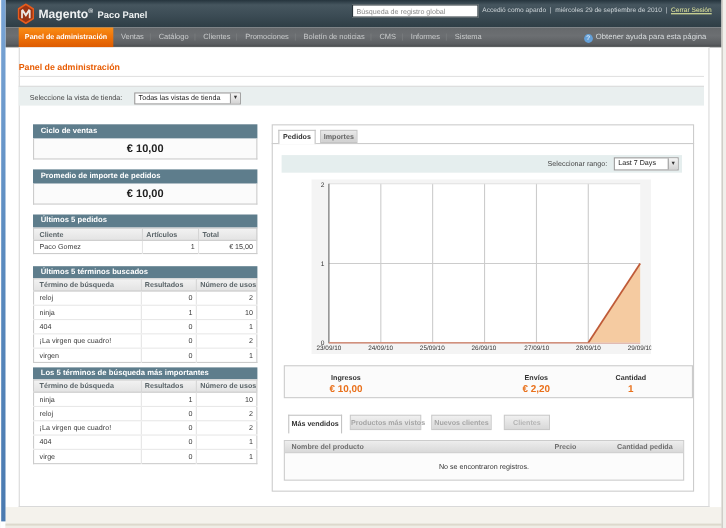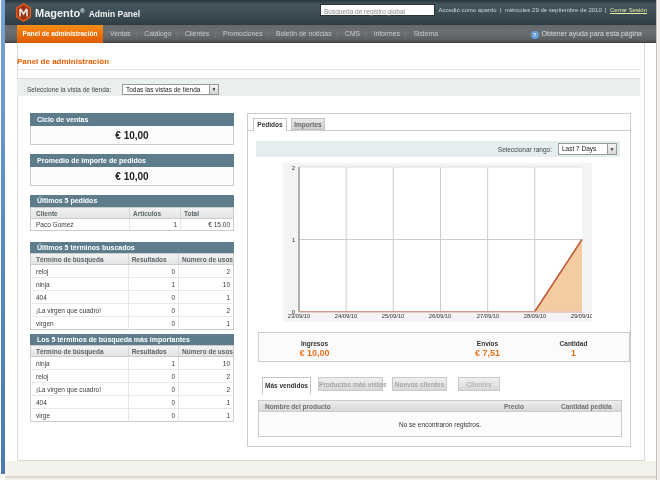--- a/index.html
+++ b/index.html
@@ -12,21 +12,21 @@
 
 <div class="abs" style="left:5px; top:0; width:651px; height:480px; background:#fff;">
 
   <div class="abs" style="left:0; top:0; width:651px; height:25px; background:linear-gradient(180deg,#25343d 0%,#46565f 18%,#3c4c55 55%,#2e3d45 100%);">
 
     <svg class="abs" style="left:11px; top:3px;" width="15" height="19" viewBox="0 0 15 19">
       <polygon points="7.5,0 15,4.7 15,14.3 7.5,19 0,14.3 0,4.7" fill="#e75c1d"></polygon>
       <polygon points="7.5,1.8 13.6,5.6 13.6,13.4 7.5,17.2 1.4,13.4 1.4,5.6" fill="#993413"></polygon>
       <polygon points="3.2,6.3 4.9,5.2 7.5,9.3 10.1,5.2 11.8,6.3 11.8,13.5 10.2,13.5 10.2,8.3 7.5,12.4 4.8,8.3 4.8,13.5 3.2,13.5" fill="#ece7e2"></polygon>
     </svg>
-    <div class="abs" style="left:30px; top:7px; font-size:11px; font-weight:bold; color:#eef1f2; white-space:nowrap;">Magento<span style="font-size:6px; vertical-align:4px;">®</span><span style="font-size:8.5px; margin-left:4px;">Admin Panel</span></div>
+    <div class="abs" style="left:30px; top:7px; font-size:11px; font-weight:bold; color:#eef1f2; white-space:nowrap;">Magento<span style="font-size:6px; vertical-align:4px;">®</span><span style="font-size:8.5px; margin-left:4px;">Paco Panel</span></div>
 
     <div class="abs" style="left:315px; top:4px; width:115px; height:12px; background:#fff; border:1px solid #263239;">
       <div style="font-size:6.5px; color:#888; padding:3px 0 0 3px;">Búsqueda de registro global</div>
     </div>
 
     <div class="abs" style="right:9px; top:7px; font-size:6px; color:#cdd4d8; text-align:right; white-space:nowrap;">Accedió como apardo&nbsp; | &nbsp;miércoles 29 de septiembre de 2010&nbsp; | &nbsp;<span style="color:#e8eda0; text-decoration:underline;">Cerrar Sesión</span></div>
   </div>
 
   <div class="abs" style="left:0; top:25px; width:651px; height:18px; background:linear-gradient(180deg,#66696c 0%,#6c6f72 45%,#5b5e61 88%,#4c4f52 100%); border-bottom:1px solid #3e4143;">
     <div class="abs" style="left:12px; top:0; width:86px; height:18px; background:linear-gradient(180deg,#f98d17 0%,#ee7208 50%,#dd5a00 100%); font-size:6.5px; font-weight:bold; color:#fff; line-height:18px; text-align:center; white-space:nowrap;">Panel de administración</div>
@@ -201,21 +201,21 @@
     <text x="299" y="155" font-size="5.8" fill="#333" text-anchor="middle" font-family="Liberation Sans, sans-serif">29/09/10</text>
   </svg>
 
   <div class="abs" style="left:253px; top:332px; width:372px; height:30px; background:#fbfbfb; border:1px solid #ccc; z-index:2;">
     <div class="abs" style="left:12px; top:7px; width:87px; text-align:center;">
         <div style="font-size:6.5px; font-weight:bold; color:#333;">Ingresos</div>
         <div style="font-size:9px; font-weight:bold; color:#e9711c; margin-top:1px;">€ 10,00</div>
       </div>
     <div class="abs" style="left:185px; top:7px; width:87px; text-align:center;">
         <div style="font-size:6.5px; font-weight:bold; color:#333;">Envíos</div>
-        <div style="font-size:9px; font-weight:bold; color:#e9711c; margin-top:1px;">€ 7,51</div>
+        <div style="font-size:9px; font-weight:bold; color:#e9711c; margin-top:1px;">€ 2,20</div>
       </div>
     <div class="abs" style="left:271px; top:7px; width:87px; text-align:center;">
         <div style="font-size:6.5px; font-weight:bold; color:#333;">Cantidad</div>
         <div style="font-size:9px; font-weight:bold; color:#e9711c; margin-top:1px;">1</div>
       </div>
   </div>
 
   <div class="abs" style="left:257px; top:377px; width:49px; height:17px; background:#fff; border:1px solid #c4c4c4; border-bottom:none; font-size:6.5px; font-weight:bold; color:#333; text-align:center; line-height:15px; z-index:3; white-space:nowrap;">Más vendidos</div>
   <div class="abs" style="left:313px; top:377px; width:65px; height:14px; background:linear-gradient(180deg,#f0f0f0,#d8d8d8); border:1px solid #c9c9c9; font-size:6.5px; font-weight:bold; color:#a5a5a5; text-align:center; line-height:13px; z-index:2; white-space:nowrap;">Productos más vistos</div>
   <div class="abs" style="left:387px; top:377px; width:55px; height:14px; background:linear-gradient(180deg,#f0f0f0,#d8d8d8); border:1px solid #c9c9c9; font-size:6.5px; font-weight:bold; color:#a5a5a5; text-align:center; line-height:13px; z-index:2; white-space:nowrap;">Nuevos clientes</div>

